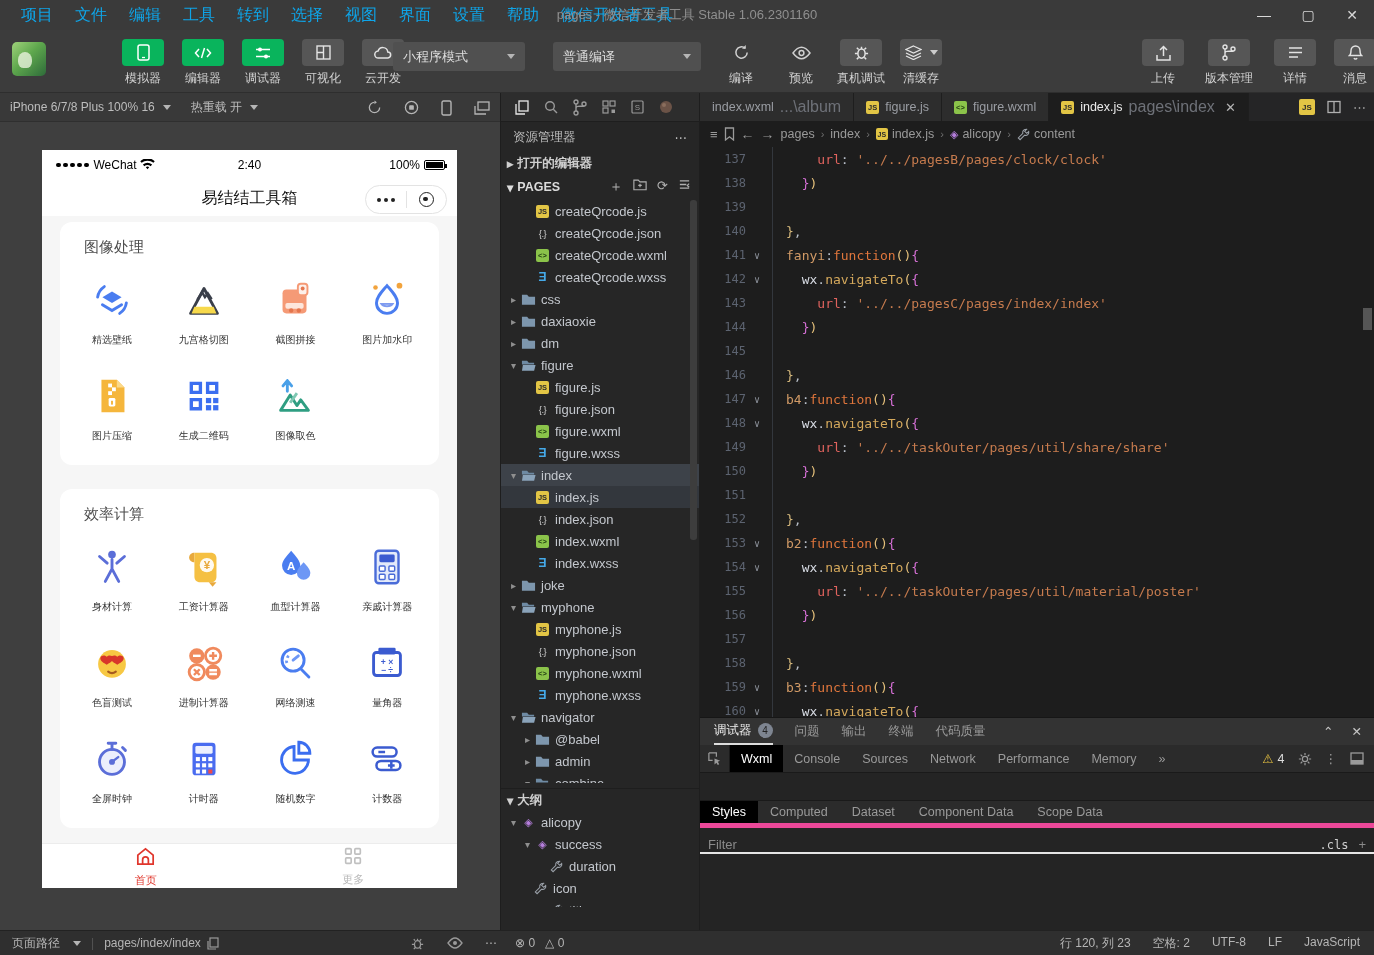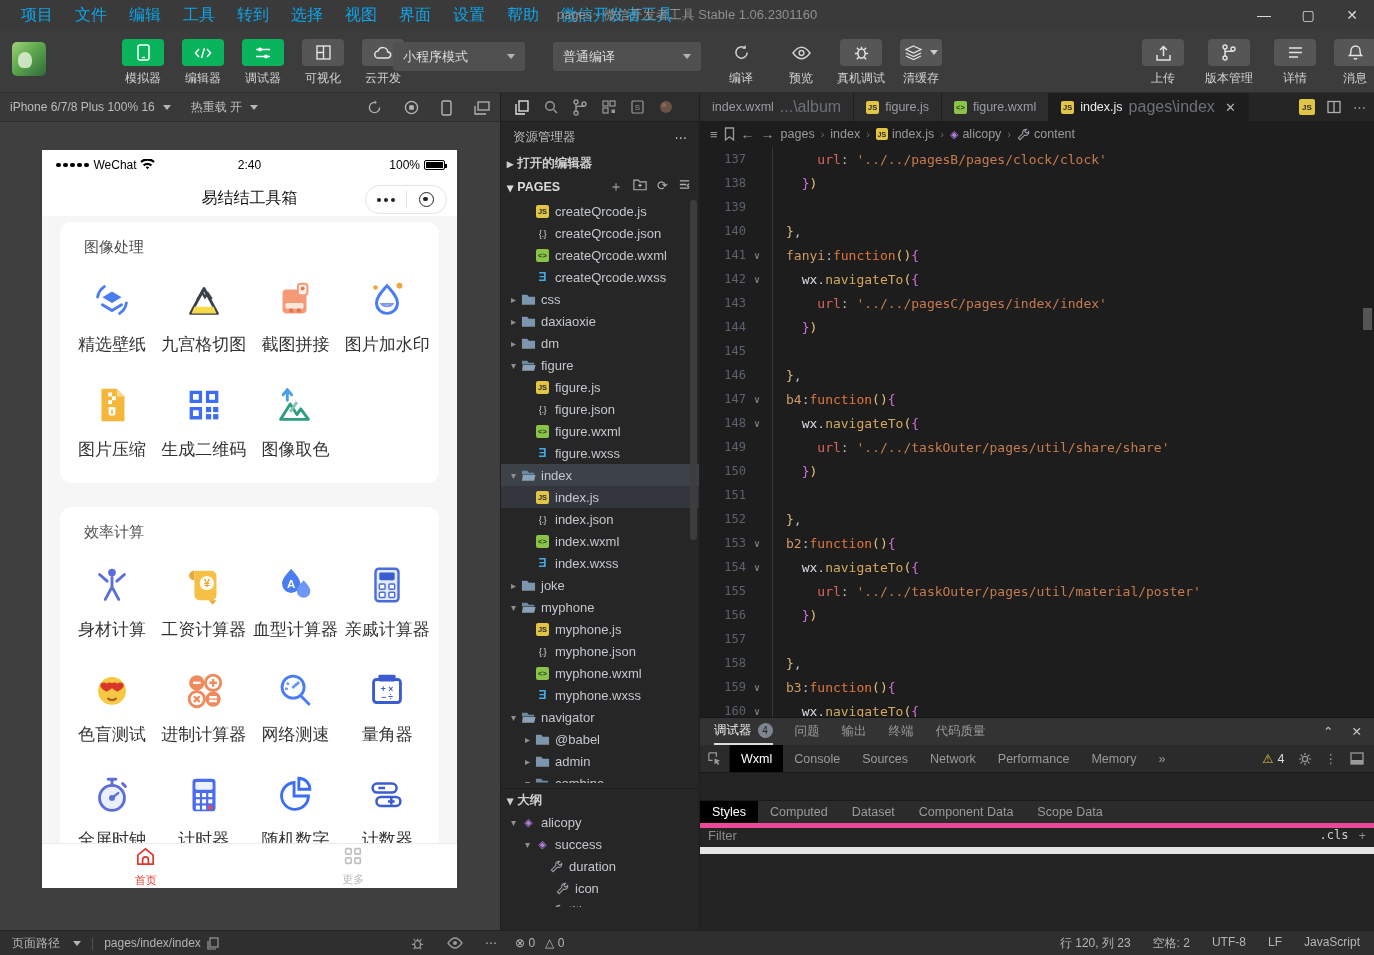--- a/index.html
+++ b/index.html
@@ -56,21 +56,21 @@
   #p-capsule .target { flex:1; display:flex; justify-content:center; }
   #p-capsule .target i { width:15px; height:15px; border:1.8px solid #222; border-radius:50%; position:relative; }
   #p-capsule .target i:after { content:""; position:absolute; left:3.6px; top:3.6px; width:4.5px; height:4.5px; background:#222; border-radius:50%; }
   #p-content { position:absolute; left:0; top:66px; width:100%; bottom:45px; background:#f6f6f6; overflow:hidden; }
   .p-card { background:#fff; border-radius:12px; margin:0 18px 24px 18px; padding:16px 6px 10px 6px; }
   .p-card:first-child { margin-top:6px; }
   .p-sec-title { font-size:15px; color:#4c4c4c; padding-left:18px; margin-bottom:6px; }
   .tool-grid { display:grid; grid-template-columns:repeat(4,1fr); }
   .tool-cell { display:flex; flex-direction:column; align-items:center; padding:14px 0 12px 0; cursor:pointer; }
   .tool-cell svg { width:46px; height:46px; }
-  .tool-lbl { margin-top:7px; font-size:17px; color:#333; white-space:nowrap; }
+  .tool-lbl { margin-top:7px; font-size:10px; color:#333; white-space:nowrap; }
   #p-tabbar { position:absolute; left:0; bottom:0; width:100%; height:45px; background:#fff; border-top:1px solid #ececec; display:flex; }
   .p-tab { flex:1; display:flex; flex-direction:column; align-items:center; justify-content:center; gap:2px; cursor:pointer; }
   .p-tab .t-lbl { font-size:11px; }
   .p-tab.active .t-lbl { color:#e0362c; }
   .p-tab:not(.active) .t-lbl { color:#b8b8b8; }
 
   
   #explorer { position:absolute; left:500px; top:93px; width:200px; height:837px; background:#262626; border-left:1px solid #1e1e1e; border-right:1px solid #1e1e1e; }
   #exp-acts { position:absolute; left:0; top:0; width:100%; height:29px; background:#2d2d2d; border-bottom:1px solid #1e1e1e; display:flex; align-items:center; gap:15px; padding:0 14px; color:#9a9a9a; }
   #exp-acts .act.on { color:#e8e8e8; }
@@ -126,21 +126,21 @@
   #dt-inspect { width:30px; height:100%; border-right:1px solid #1a1a1a; display:flex; align-items:center; justify-content:center; }
   .dt-tab { padding:0 11px; height:100%; display:flex; align-items:center; cursor:pointer; }
   .dt-tab.active { background:#000; color:#fff; }
   #dt-right { margin-left:auto; display:flex; align-items:center; gap:13px; padding-right:10px; }
   #dt-warn { color:#e8c341; display:flex; gap:4px; align-items:center; }
   #dt-warn b { color:#ddd; font-weight:normal; }
   #dom-strip { height:28px; background:#242424; border-bottom:1px solid #1a1a1a; }
   #style-tabs { height:27px; background:#2b2b2b; border-bottom:5px solid #ec4899; display:flex; align-items:center; color:#9a9a9a; font-size:12.5px; }
   .st-tab { padding:0 12px; height:100%; display:flex; align-items:center; cursor:pointer; }
   .st-tab.active { background:#000; color:#fff; }
-  #filter-row { height:26px; display:flex; align-items:flex-start; padding:0 8px; color:#8a8a8a; border-bottom:7px solid #e5e5e5; }
+  #filter-row { height:26px; display:flex; align-items:flex-end; padding:0 8px; color:#8a8a8a; border-bottom:2px solid #e5e5e5; }
   #cls-lbl { margin-left:auto; color:#cfcfcf; font-family:"DejaVu Sans Mono", monospace; font-size:12px; }
   #cls-plus { margin-left:10px; color:#8a8a8a; }
 
   
   #statusbar { position:absolute; left:0; top:930px; width:1374px; height:25px; background:#2f2f2f; border-top:1px solid #222; display:flex; align-items:center; color:#b5b5b5; font-size:12px; }
   #statusbar .sb { display:flex; align-items:center; gap:5px; }
   #sb-right { position:absolute; right:14px; display:flex; gap:22px; }
 </style>
 </head>
 <body>
@@ -906,21 +906,21 @@
         </div>
         <div class="trow" style="padding-left: 34px;">
           <span class="tw"></span>
           <span class="ficon">
             <svg class="ic" width="13" height="13" viewBox="0 0 16 16">
               <path d="M10.8 1.6a3.8 3.8 0 0 0-3.6 5L1.6 12.2 3.8 14.4 9.4 8.8a3.8 3.8 0 0 0 5-4.6L12 6.6 9.4 4 11.8 1.7a3.8 3.8 0 0 0-1-.1z" fill="none" stroke="#9aa0a8" stroke-width="1.3"></path>
             </svg>
           </span>
           <span>duration</span>
         </div>
-        <div class="trow" style="padding-left: 40px; text-align: center;">
+        <div class="trow" style="padding-left: 18px; text-align: center;">
           <span class="tw"></span>
           <span class="ficon">
             <svg class="ic" width="13" height="13" viewBox="0 0 16 16">
               <path d="M10.8 1.6a3.8 3.8 0 0 0-3.6 5L1.6 12.2 3.8 14.4 9.4 8.8a3.8 3.8 0 0 0 5-4.6L12 6.6 9.4 4 11.8 1.7a3.8 3.8 0 0 0-1-.1z" fill="none" stroke="#9aa0a8" stroke-width="1.3"></path>
             </svg>
           </span>
           <span>icon</span>
         </div>
         <div class="trow" style="padding-left: 34px;">
           <span class="tw"></span>

